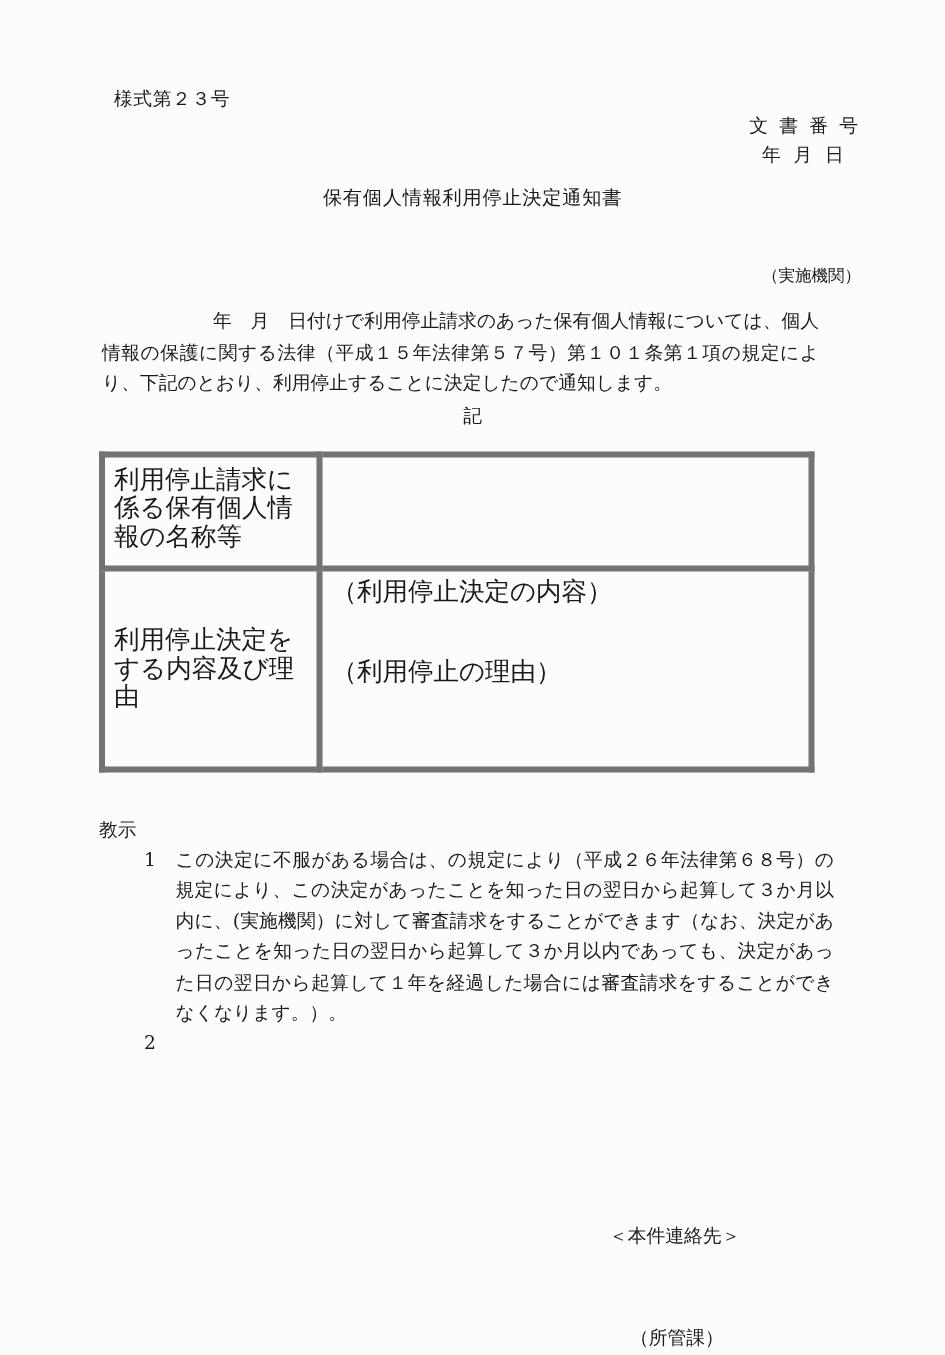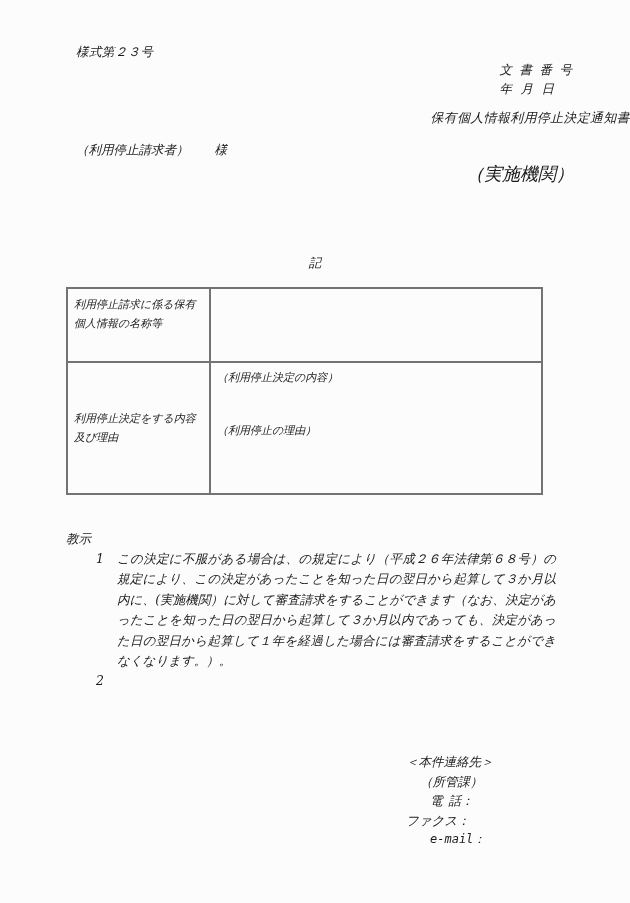--- a/index.html
+++ b/index.html
@@ -14,61 +14,60 @@
     font-family: "DejaVu Serif", "Liberation Serif", serif;
     color: #1a1a1a;
     position: relative;
     overflow: hidden;
     -webkit-font-smoothing: antialiased;
   }
 
   .page {
     position: absolute;
     left: 0;
-    top: 0;
+    top: 14px;
     width: 630px;
     height: 730px;
-    font-style: italic;
   }
 
   
   .form-no {
     position: absolute;
     left: 76px;
     top: 44px;
     font-size: 12.5px;
     letter-spacing: 0.4px;
     white-space: nowrap;
   }
 
   .docnum-block {
     position: absolute;
     right: 58px;
     top: 60px;
     font-size: 12.5px;
-    text-align: left;
+    text-align: center;
     line-height: 19px;
     white-space: nowrap;
   }
   .docnum-block .sp {
     letter-spacing: 7.5px;
   }
   .docnum-block .row2 {
     padding-right: 1px;
   }
   .docnum-block .row2 .sp {
     letter-spacing: 8.5px;
   }
 
   .doc-title {
     position: absolute;
     left: 0;
     top: 110px;
     width: 630px;
-    text-align: right;
+    text-align: center;
     font-size: 12.8px;
     letter-spacing: 0.5px;
   }
 
   
   .addressee {
     position: absolute;
     left: 76px;
     top: 142px;
     font-size: 12.5px;
@@ -76,21 +75,21 @@
   }
   .addressee .gap {
     display: inline-block;
     width: 26px;
   }
 
   .organ {
     position: absolute;
     right: 56px;
     top: 162px;
-    font-size: 18px;
+    font-size: 11px;
     white-space: nowrap;
   }
 
   
   .body-para {
     position: absolute;
     left: 68px;
     top: 190px;
     width: 478px;
     font-size: 12.5px;
@@ -112,23 +111,23 @@
   
   .form-table {
     position: absolute;
     left: 66px;
     top: 287px;
     width: 477px;
     border-collapse: collapse;
     table-layout: fixed;
   }
   .form-table td {
-    border: 2px solid #737373;
+    border: 4px solid #737373;
     vertical-align: middle;
-    font-size: 11px;
+    font-size: 17px;
     line-height: 19px;
     padding: 0;
   }
   .form-table td.label {
     width: 130px;
     padding: 4px 5px 4px 6px;
   }
   .form-table td.value {
     padding: 5px 6px;
     vertical-align: top;
@@ -181,20 +180,21 @@
   .contact {
     position: absolute;
     left: 398px;
     top: 752px;
     font-size: 12.5px;
     line-height: 19.6px;
     white-space: nowrap;
   }
   .contact .c-line {
     display: block;
+    margin-top: 48px;
   }
   .contact .c-head { padding-left: 8px; }
   .contact .c-dept { padding-left: 22px; }
   .contact .c-tel  { padding-left: 32px; letter-spacing: 0px; }
   .contact .c-tel .sp { letter-spacing: 6px; }
   .contact .c-fax  { padding-left: 8px; }
   .contact .c-mail {
     padding-left: 32px;
     font-family: "DejaVu Sans Mono", "Liberation Mono", monospace;
     font-size: 12px;
@@ -207,24 +207,24 @@
 
   <div class="form-no">様式第２３号</div>
 
   <div class="docnum-block">
     <div class="row1"><span class="sp">文</span><span class="sp">書</span><span class="sp">番</span><span>号</span></div>
     <div class="row2"><span class="sp">年</span><span class="sp">月</span><span>日</span></div>
   </div>
 
   <div class="doc-title">保有個人情報利用停止決定通知書</div>
 
-  <div class="addressee"><span>（利用停止請求者）</span><span class="gap"></span><span>様</span></div>
 
   <div class="organ">（実施機関）</div>
 
+  <div class="body-para">年　月　日付けで利用停止請求のあった保有個人情報については、個人情報の保護に関する法律（平成１５年法律第５７号）第１０１条第１項の規定により、下記のとおり、利用停止することに決定したので通知します。</div>
 
   <div class="kisai">記</div>
 
   <table class="form-table">
     <tbody>
       <tr class="row-a">
         <td class="label">利用停止請求に係る保有個人情報の名称等</td>
         <td class="value"></td>
       </tr>
       <tr class="row-c">

